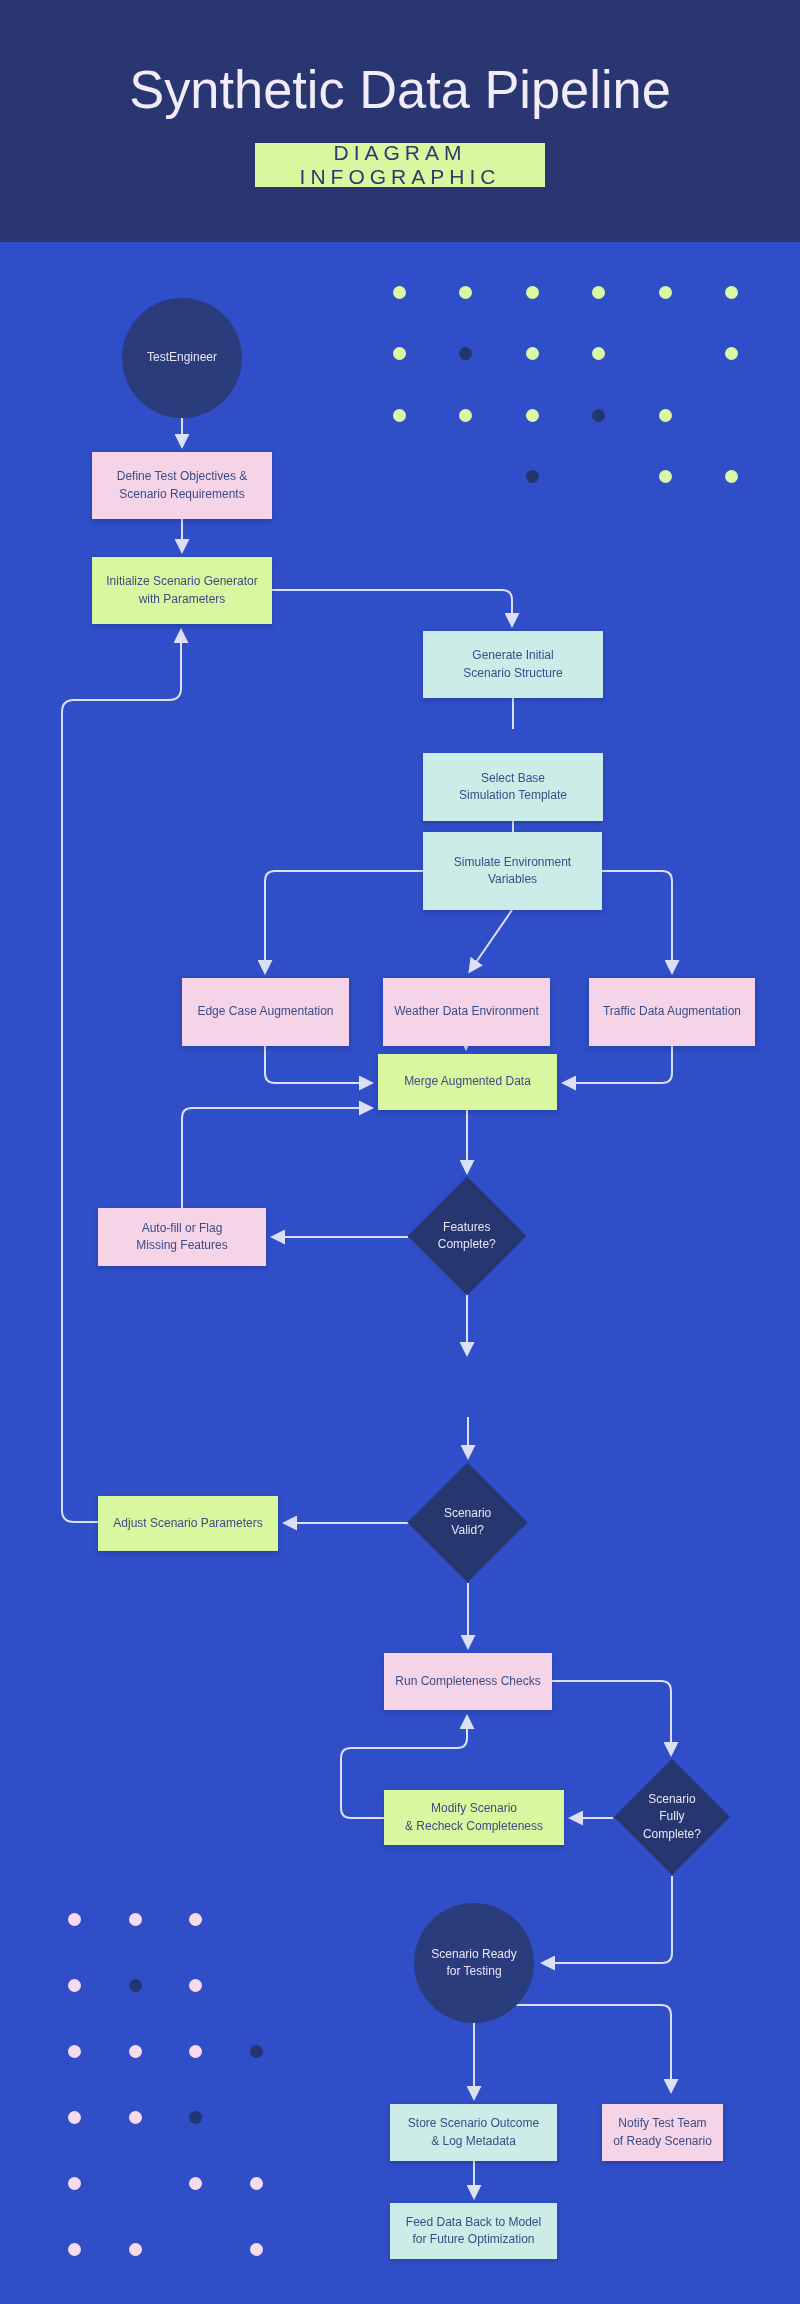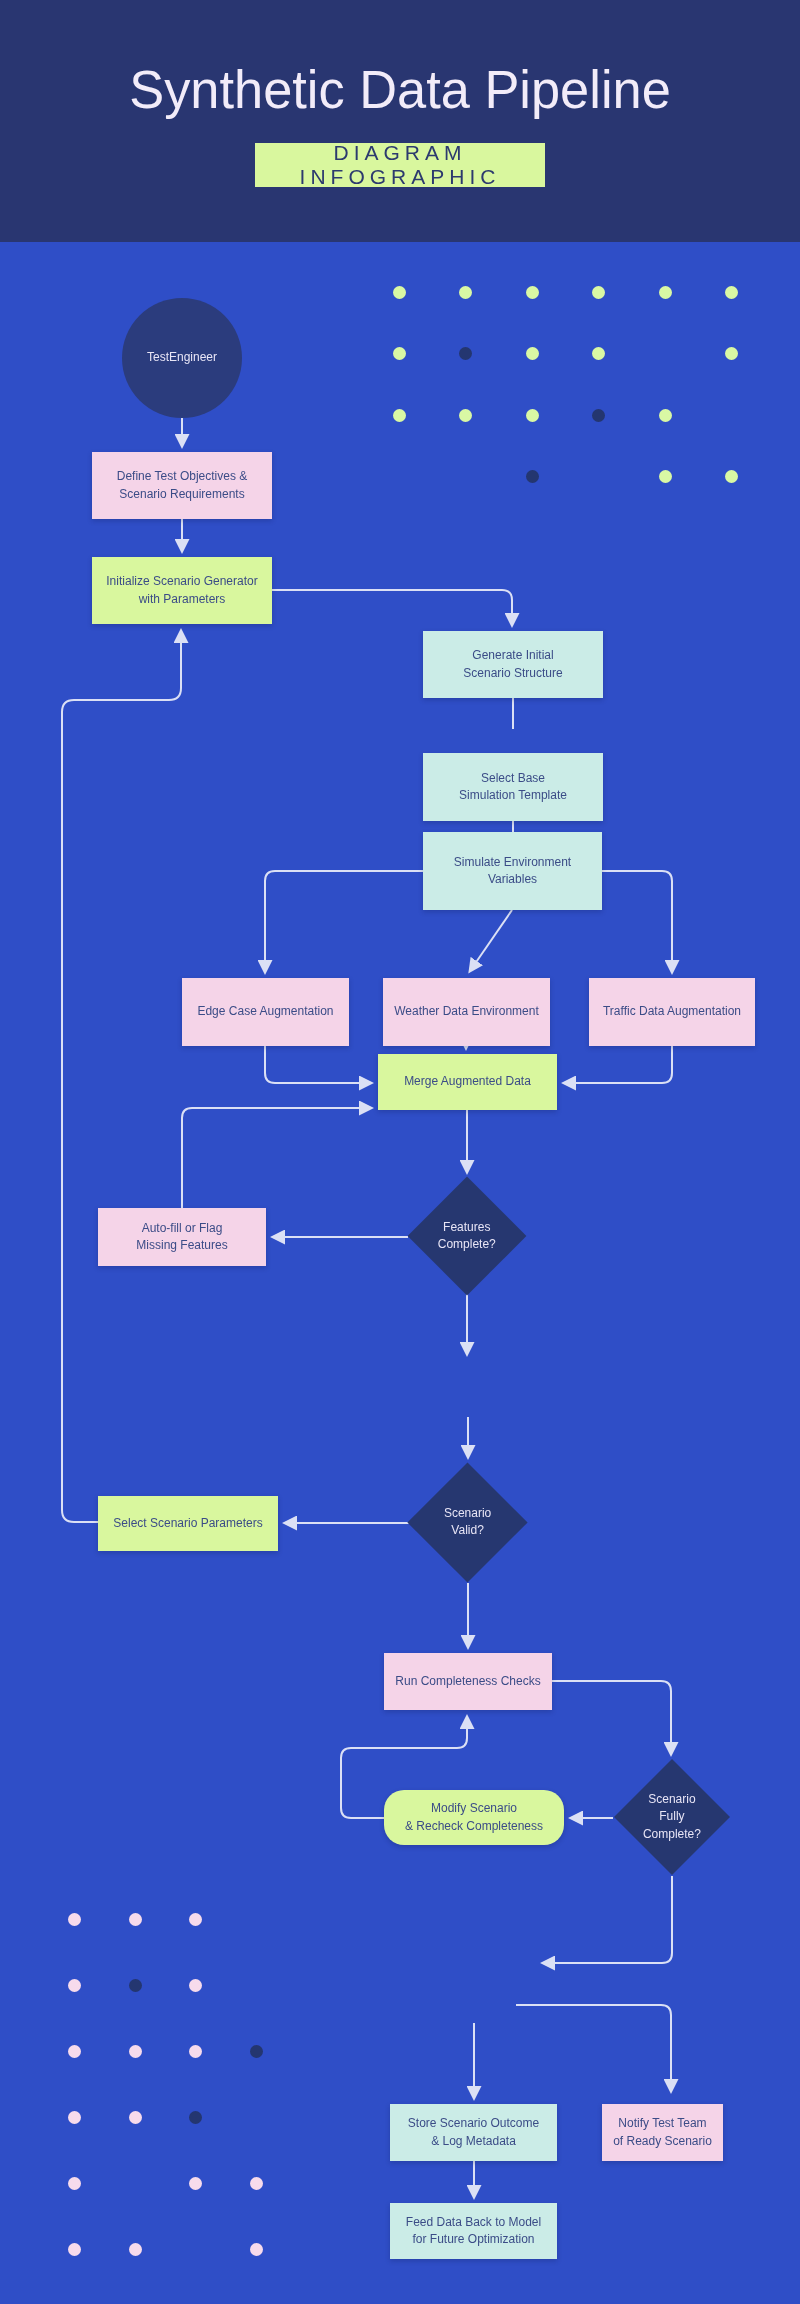--- a/index.html
+++ b/index.html
@@ -155,37 +155,41 @@
     <span class="node-label">Auto-fill or Flag
 Missing Features</span>
   </div>
 
 
   <div class="node diamond" style="left:425px;top:1480px;width:85px;height:85px;">
     <span class="node-label">Scenario Valid?</span>
   </div>
 
   <div class="node lime" style="left:98px;top:1496px;width:180px;height:55px;">
-    <span class="node-label">Select Scenario Parameters</span>
+    <span class="node-label">Adjust Scenario Parameters</span>
   </div>
 
   <div class="node pink" style="left:384px;top:1653px;width:168px;height:57px;">
     <span class="node-label">Run Completeness Checks</span>
   </div>
 
   <div class="node diamond" style="left:631px;top:1776px;width:82px;height:82px;">
     <span class="node-label">Scenario Fully
 Complete?</span>
   </div>
 
-  <div class="node lime" style="left:384px;top:1790px;width:180px;height:55px;border-radius:20px;">
+  <div class="node lime" style="left:384px;top:1790px;width:180px;height:55px;">
     <span class="node-label">Modify Scenario
 &amp; Recheck Completeness</span>
   </div>
 
+  <div class="node circle" style="left:414px;top:1903px;width:120px;height:120px;">
+    <span class="node-label">Scenario Ready
+for Testing</span>
+  </div>
 
   <div class="node teal" style="left:390px;top:2104px;width:167px;height:57px;">
     <span class="node-label">Store Scenario Outcome
 &amp; Log Metadata</span>
   </div>
 
   <div class="node pink" style="left:602px;top:2104px;width:121px;height:57px;">
     <span class="node-label">Notify Test Team
 of Ready Scenario</span>
   </div>

